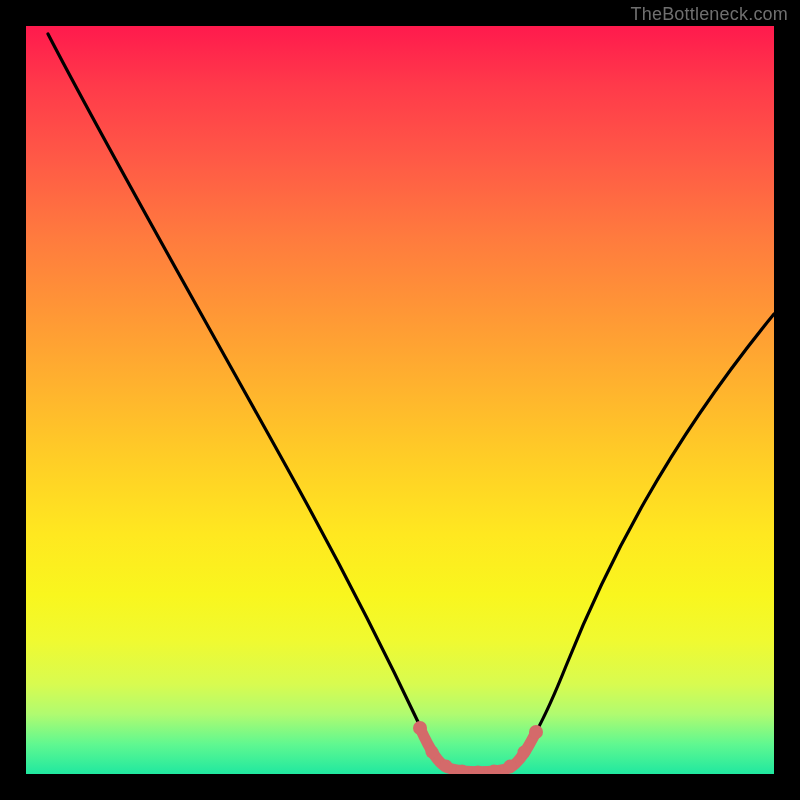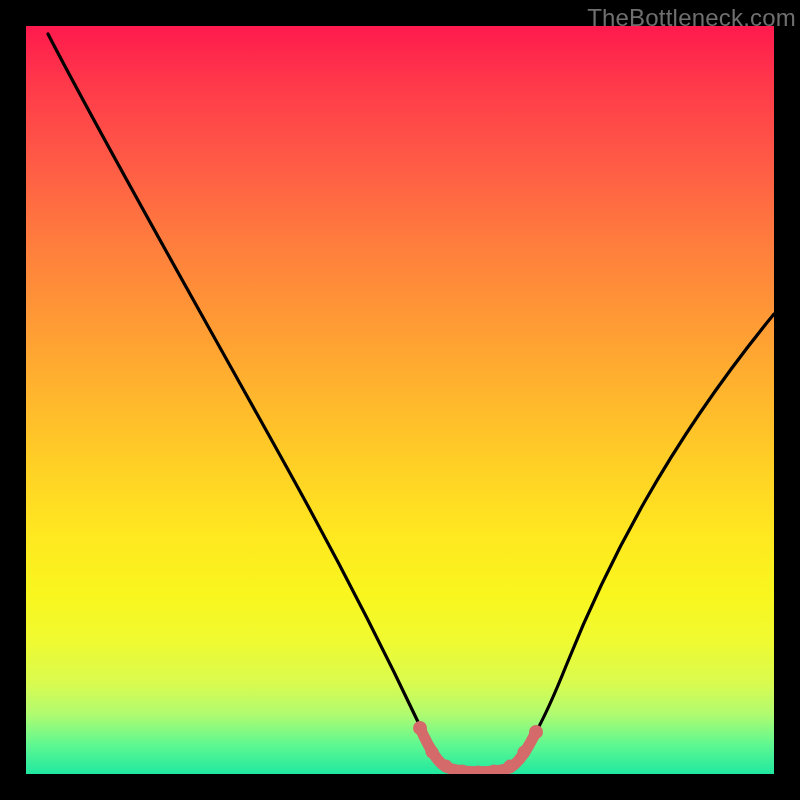--- a/index.html
+++ b/index.html
@@ -37,23 +37,23 @@
       #f9f61e 76%,
       #f0fa30 82%,
       #d8fb50 88%,
       #b0fb70 92%,
       #60f890 96%,
       #20e8a0 100%);
   }
   .watermark {
     position: absolute;
     top: 4px;
-    right: 4px;
+    right: 12px;
     color: #6f6f6f;
-    font-size: 24px;
+    font-size: 18px;
     font-weight: 500;
     letter-spacing: 0.2px;
     user-select: none;
     z-index: 5;
   }
   svg.curve {
     position: absolute;
     left: 0;
     top: 0;
     width: 748px;

